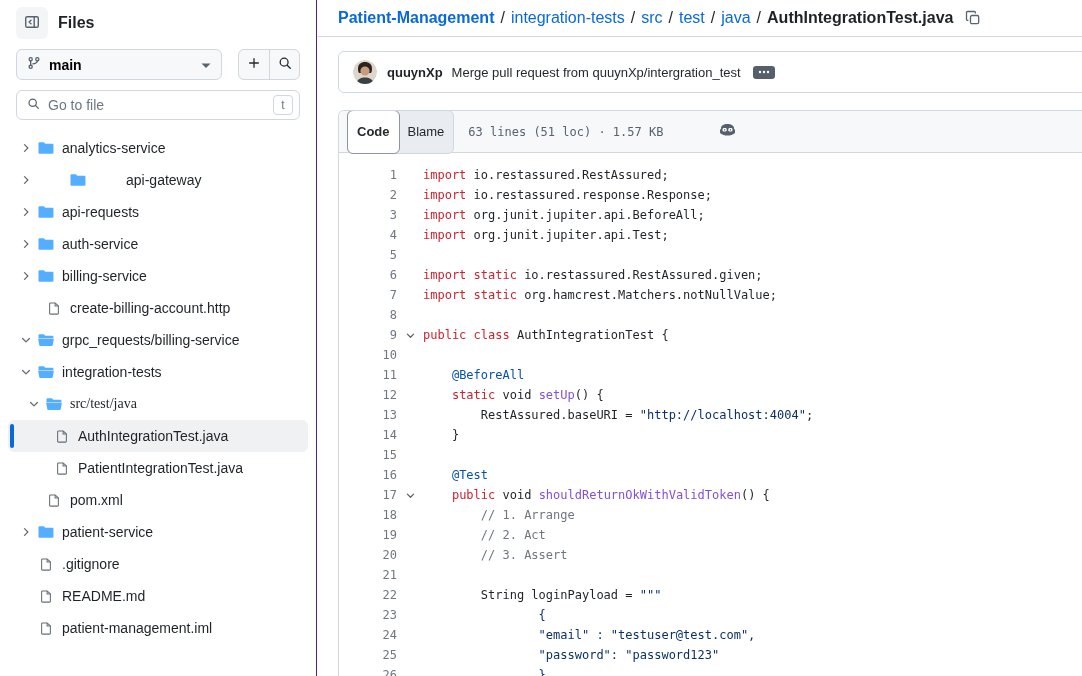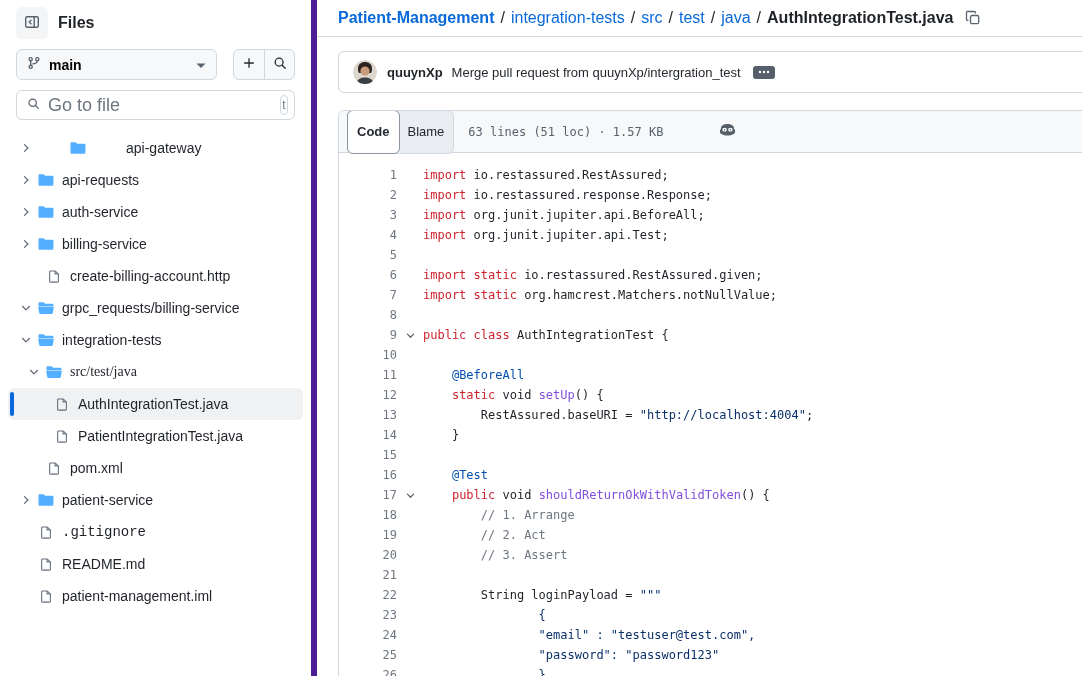--- a/index.html
+++ b/index.html
@@ -2,37 +2,37 @@
 <html><head>
 <meta charset="utf-8">
 <style>
   * { margin:0; padding:0; box-sizing:border-box; }
   html,body { width:1082px; height:676px; overflow:hidden; background:#fff;
     font-family:"Liberation Sans", sans-serif; color:#1f2328; }
   .app { position:relative; width:1082px; height:676px; }
 
   
   .sidebar { position:absolute; left:0; top:0; width:317px; height:676px;
-    border-right:6px solid #4c1d95; background:#fff; }
+    border-right:1px solid #4c1d95; background:#fff; }
   .sb-head { display:flex; align-items:center; padding:6px 16px 0 16px; height:40px; }
   .panel-btn { width:32px; height:32px; border-radius:6px; background:#f3f5f7; border:none;
     display:flex; align-items:center; justify-content:center; cursor:pointer; }
   .sb-title { font-size:16px; font-weight:700; margin-left:10px; }
   .sb-controls { padding:9px 16px 0 16px; display:flex; align-items:flex-start; gap:16px; }
   .branch-btn { flex:1; height:31px; display:flex; align-items:center; gap:8px;
     background:#f6f8fa; border:1px solid #d0d7de; border-radius:6px; padding:0 10px; cursor:pointer; }
   .branch-name { font-size:14px; font-weight:700; flex:1; text-align:left; }
   .btn-group { display:flex; height:31px; border:1px solid #d0d7de; border-radius:6px;
     background:#f6f8fa; overflow:hidden; }
   .btn-group button { width:30px; border:none; background:transparent; cursor:pointer;
     display:flex; align-items:center; justify-content:center; color:#24292f; }
   .btn-group button + button { border-left:1px solid #d0d7de; }
   .goto-wrap { margin:10px 16px 0 16px; height:30px; border:1px solid #d0d7de; border-radius:6px;
     display:flex; align-items:center; padding:0 6px 0 10px; background:#fff; }
-  .goto-input { border:none; outline:none; flex:1; font-size:18px; margin-left:8px;
+  .goto-input { border:none; outline:none; flex:1; font-size:14px; margin-left:8px;
     font-family:"Liberation Sans",sans-serif; color:#1d4ed8; background:transparent; }
   .goto-input::placeholder { color:#6e7781; }
   .key-hint { width:20px; height:20px; border:1px solid #d0d7de; border-radius:4px;
     font-size:12px; color:#6e7781; display:flex; align-items:center; justify-content:center; }
 
   .tree { position:absolute; left:0; right:0; top:132px; bottom:0; padding:0 8px; overflow:hidden; }
   .tree-row { position:relative; height:32px; display:flex; align-items:center;
     border-radius:6px; cursor:pointer; }
   .tree-row.selected { background:#eff1f3; }
   .active-bar { position:absolute; left:2px; top:4px; width:4px; height:24px;
@@ -154,20 +154,33 @@
         <svg width="13" height="13" viewBox="0 0 16 16" fill="none" stroke="#59636e" stroke-width="1.5">
           <circle cx="7" cy="7" r="4.5"></circle>
             <path d="M10.5 10.5 L14 14" stroke-linecap="round"></path>
         </svg>
       </span>
       <input class="goto-input" placeholder="Go to file" style="">
       <span class="key-hint">t</span>
     </div>
 
     <nav class="tree" id="file-tree">
+        <div class="tree-row" style="padding-left: 10px;">
+          <span class="tree-chevron">
+            <svg width="12" height="12" viewBox="0 0 16 16" fill="none" stroke="#636c76" stroke-width="1.7" stroke-linecap="round" stroke-linejoin="round">
+              <path d="M6 3.5 L10.5 8 L6 12.5"></path>
+            </svg>
+          </span>
+          <span class="tree-icon">
+            <svg width="16" height="16" viewBox="0 0 16 16">
+              <path d="M1.75 2.2h3.4c0.32 0 0.62 0.12 0.85 0.34l1.3 1.16h6.9c0.7 0 1.25 0.56 1.25 1.25v7.6c0 0.7-0.56 1.25-1.25 1.25H1.75c-0.7 0-1.25-0.56-1.25-1.25V3.45c0-0.7 0.56-1.25 1.25-1.25z" fill="#54aeff"></path>
+            </svg>
+          </span>
+          <span class="tree-label">analytics-service</span>
+        </div>
         <div class="tree-row" style="padding-left: 10px; gap: 32px;">
           <span class="tree-chevron">
             <svg width="12" height="12" viewBox="0 0 16 16" fill="none" stroke="#636c76" stroke-width="1.7" stroke-linecap="round" stroke-linejoin="round">
               <path d="M6 3.5 L10.5 8 L6 12.5"></path>
             </svg>
           </span>
           <span class="tree-icon">
             <svg width="16" height="16" viewBox="0 0 16 16">
               <path d="M1.75 2.2h3.4c0.32 0 0.62 0.12 0.85 0.34l1.3 1.16h6.9c0.7 0 1.25 0.56 1.25 1.25v7.6c0 0.7-0.56 1.25-1.25 1.25H1.75c-0.7 0-1.25-0.56-1.25-1.25V3.45c0-0.7 0.56-1.25 1.25-1.25z" fill="#54aeff"></path>
             </svg>
@@ -302,21 +315,21 @@
               <path d="M6 3.5 L10.5 8 L6 12.5"></path>
             </svg>
           </span>
           <span class="tree-icon">
             <svg width="16" height="16" viewBox="0 0 16 16">
               <path d="M1.75 2.2h3.4c0.32 0 0.62 0.12 0.85 0.34l1.3 1.16h6.9c0.7 0 1.25 0.56 1.25 1.25v7.6c0 0.7-0.56 1.25-1.25 1.25H1.75c-0.7 0-1.25-0.56-1.25-1.25V3.45c0-0.7 0.56-1.25 1.25-1.25z" fill="#54aeff"></path>
             </svg>
           </span>
           <span class="tree-label">patient-service</span>
         </div>
-        <div class="tree-row" style="padding-left: 10px; font-family: Liberation Mono, monospace;">
+        <div class="tree-row" style="padding-left: 10px;">
           <span class="tree-chevron"></span>
           <span class="tree-icon">
             <svg width="14" height="15" viewBox="0 0 16 16" fill="none" stroke="#636c76" stroke-width="1.2">
               <path d="M4 1.6h5.4L13 5.2v8.2c0 0.55-0.45 1-1 1H4c-0.55 0-1-0.45-1-1V2.6c0-0.55 0.45-1 1-1z"></path>
               <path d="M9.3 1.8v3.3h3.4"></path>
             </svg>
           </span>
           <span class="tree-label">.gitignore</span>
         </div>
         <div class="tree-row" style="padding-left: 10px;">

